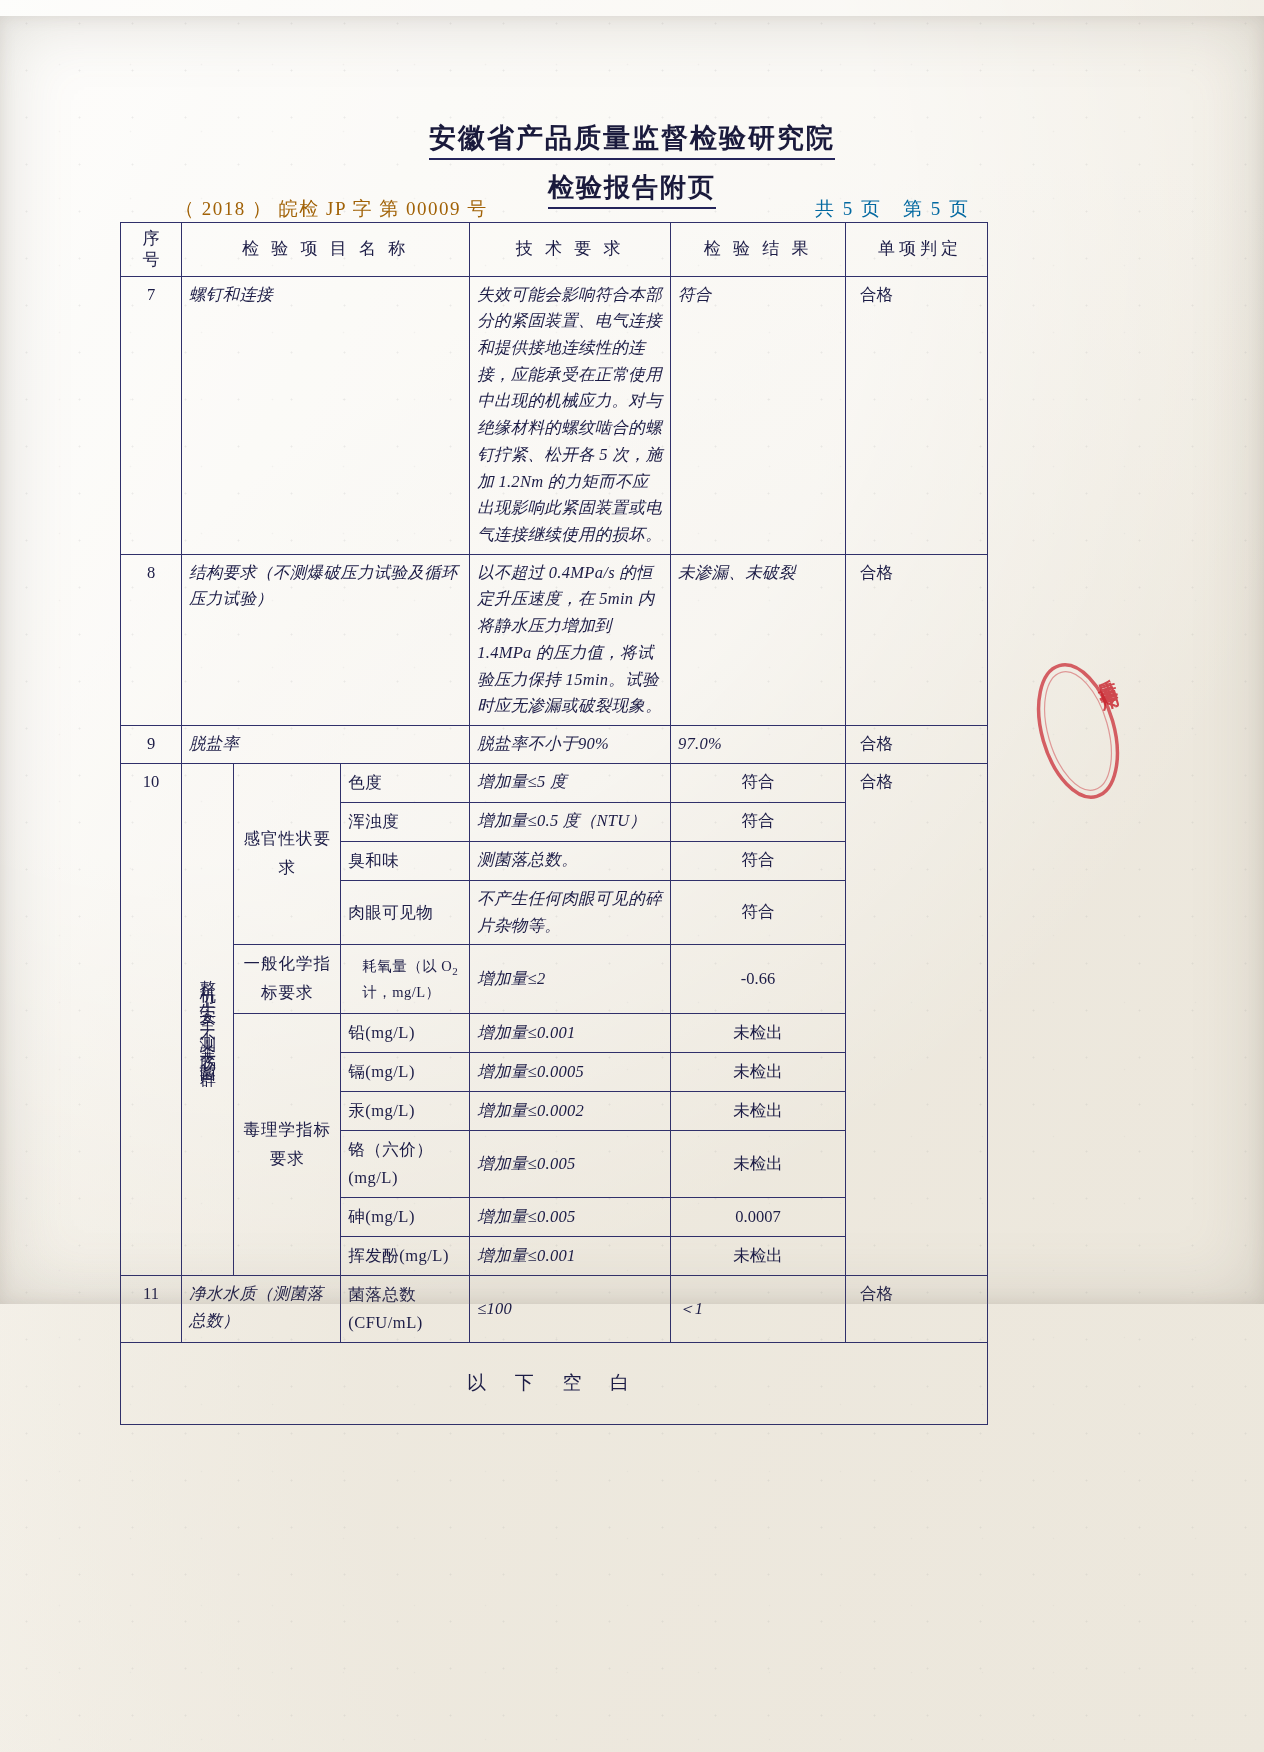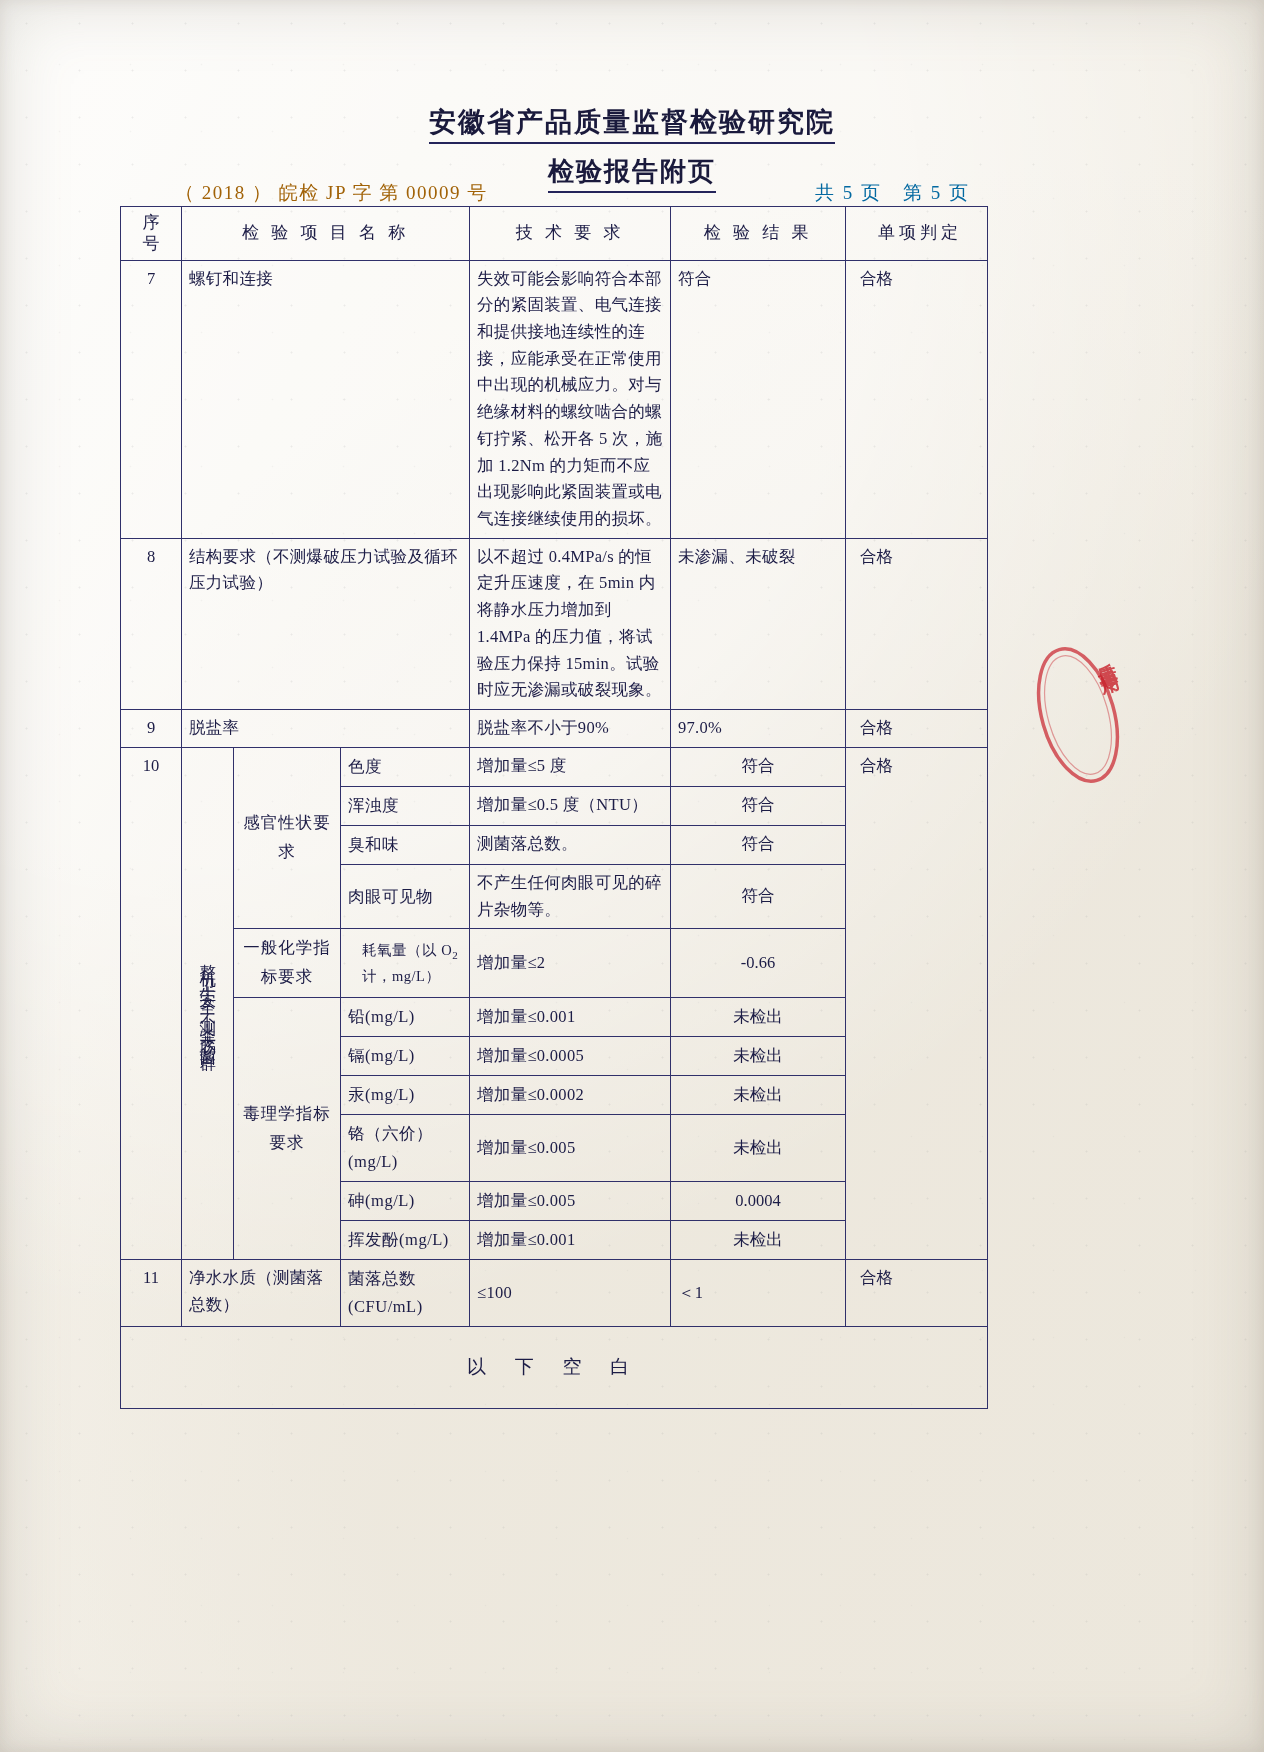--- a/index.html
+++ b/index.html
@@ -23,21 +23,21 @@
       radial-gradient(circle, rgba(150,150,150,.5) .8px, rgba(0,0,0,0) 1.2px),
       radial-gradient(circle, rgba(170,170,170,.35) .7px, rgba(0,0,0,0) 1.1px);
     background-size:53px 47px, 71px 67px;
     background-position:0 0, 24px 31px;
   }
   .edge{
     position:absolute;inset:0;
     box-shadow: inset 0 0 70px rgba(120,110,95,.22), inset 0 0 16px rgba(140,130,115,.18);
     pointer-events:none;
   }
-  .sheet{position:absolute;left:0;top:0;width:1264px;height:1752px;}
+  .sheet{position:absolute;left:0;top:16px;width:1264px;height:1288px;}
 
   
   .title-wrap{position:absolute;left:0;top:104px;width:1264px;text-align:center;}
   .title1,.title2{
     font-family:"Liberation Serif","DejaVu Serif",serif;
     font-weight:bold;color:#1a1a3c;letter-spacing:2px;
     display:inline-block;border-bottom:2px solid #24245a;padding-bottom:2px;
   }
   .title1{font-size:27px;}
   .title2{font-size:26px;margin-top:10px;}
@@ -64,21 +64,21 @@
     vertical-align:middle;font-weight:normal;
     background:transparent;
   }
   th{font-size:17px;letter-spacing:4px;text-align:center;}
   .c-no{width:46px;text-align:center;}
   .c-res{width:160px;}
   .c-ver{width:120px;text-align:left;padding-left:14px;}
   .top{vertical-align:top;}
   .ctr{text-align:center;}
   .hdr-no{line-height:1.25;letter-spacing:0;}
-  .txt{letter-spacing:.3px;}
+  .txt{letter-spacing:.3px;font-style:italic;}
   .vert{
     writing-mode:vertical-rl;text-orientation:upright;
     letter-spacing:7px;margin:0 auto;display:block;
     font-size:16.5px;line-height:1.9;
   }
   .subcat{width:92px;text-align:center;letter-spacing:1px;line-height:1.75;}
   .subname{width:100px;letter-spacing:.5px;line-height:1.7;}
   .small{font-size:14.5px;padding-left:21px;}
   sub{font-size:11px;}
   .blankrow td{
@@ -206,21 +206,21 @@
         <td class="ctr">未检出</td>
       </tr>
       <tr>
         <td class="subname">铬（六价）(mg/L)</td>
         <td class="txt">增加量≤0.005</td>
         <td class="ctr">未检出</td>
       </tr>
       <tr>
         <td class="subname">砷(mg/L)</td>
         <td class="txt">增加量≤0.005</td>
-        <td class="ctr">0.0004</td>
+        <td class="ctr">0.0007</td>
       </tr>
       <tr>
         <td class="subname">挥发酚(mg/L)</td>
         <td class="txt">增加量≤0.001</td>
         <td class="ctr">未检出</td>
       </tr>
 
       <tr>
         <td class="c-no top">11</td>
         <td colspan="2" class="top txt">净水水质（测菌落总数）</td>

